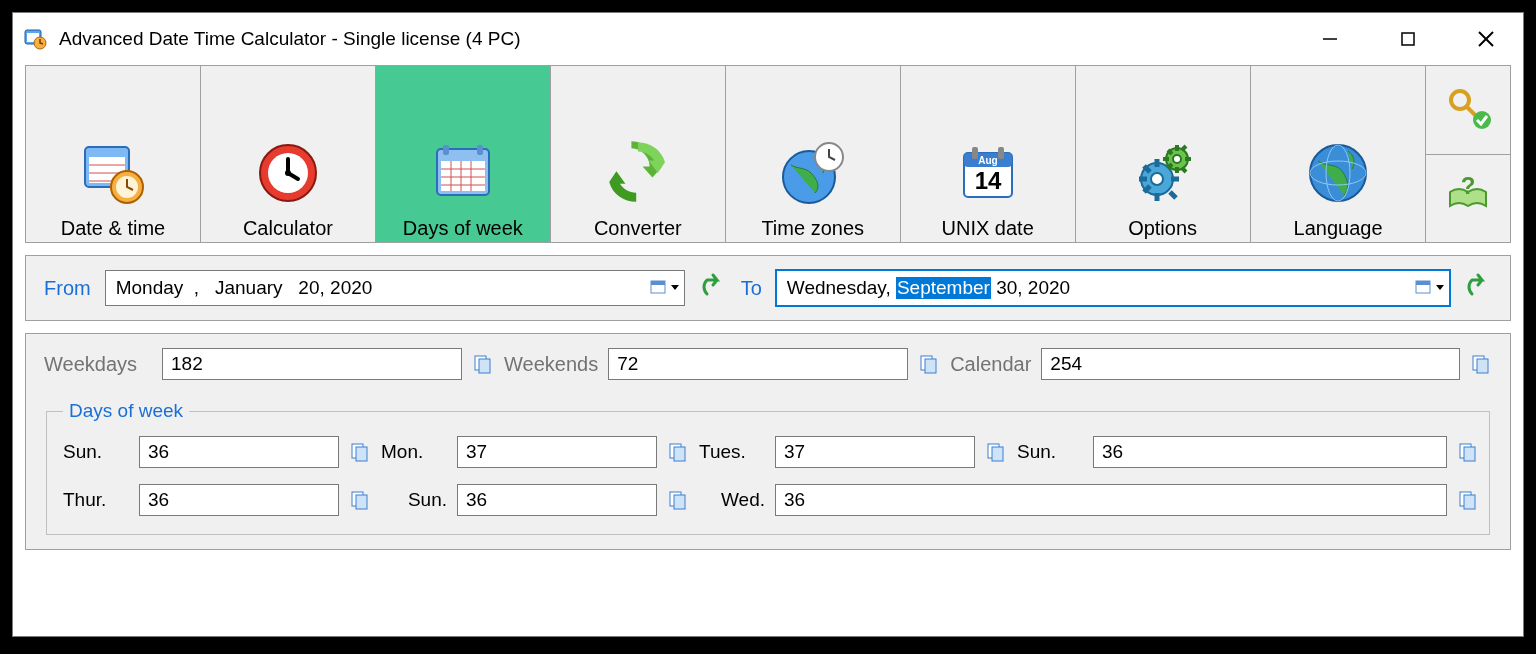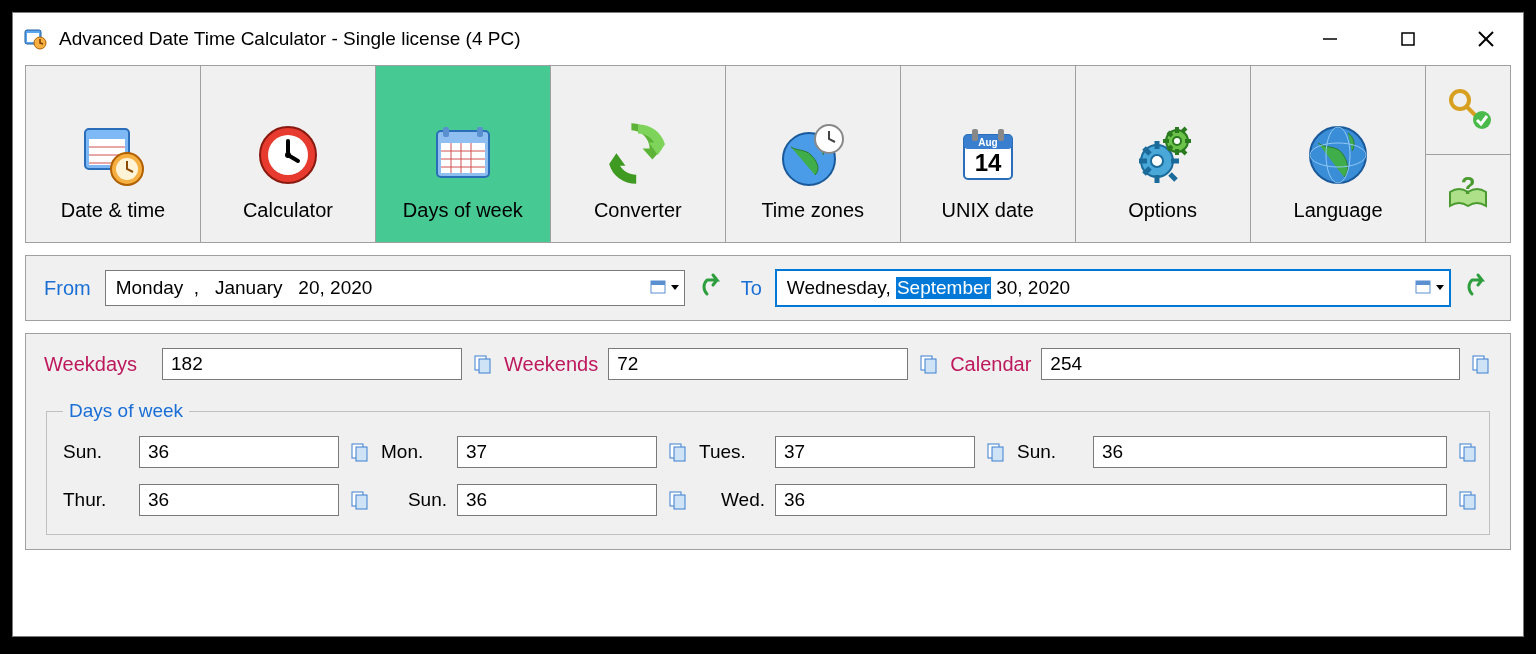--- a/index.html
+++ b/index.html
@@ -44,21 +44,21 @@
     display:flex;
     border:1px solid #a0a0a0;
     margin:0 12px;
     background:#f0f0f0;
     height:178px;
   }
   .tb-btn {
     border-right:1px solid #a0a0a0;
     width:178px;
     display:flex; flex-direction:column; align-items:center; justify-content:flex-end;
-    padding-bottom:20px;
+    padding-bottom:2px;
     gap:8px;
     font-size:20px;
     color:#000;
     background:#f0f0f0;
     cursor:pointer;
   }
   .tb-btn.active { background:#47c993; color:#000;}
   .tb-icon { width:72px; height:72px; margin-top:18px;}
   .side-col {
     display:flex; flex-direction:column;
@@ -70,21 +70,21 @@
     border-bottom:1px solid #a0a0a0;
   }
   .side-btn:last-child{border-bottom:none;}
   .content {
     margin: 12px;
     border:1px solid #a0a0a0;
     padding: 14px 18px;
     background:#f0f0f0;
   }
   .row { display:flex; align-items:center; gap:10px; }
-  .label { font-size:20px; color:#be185d;}
+  .label { font-size:20px; color:#737373;}
   .label.blue { color:#1a6fd6;}
   .date-input {
     border:1px solid #7a7a7a;
     background:#fff;
     height:36px;
     font-size:19px;
     display:flex; align-items:center;
     padding:0 38px 0 10px;
     position:relative;
     flex:1;

